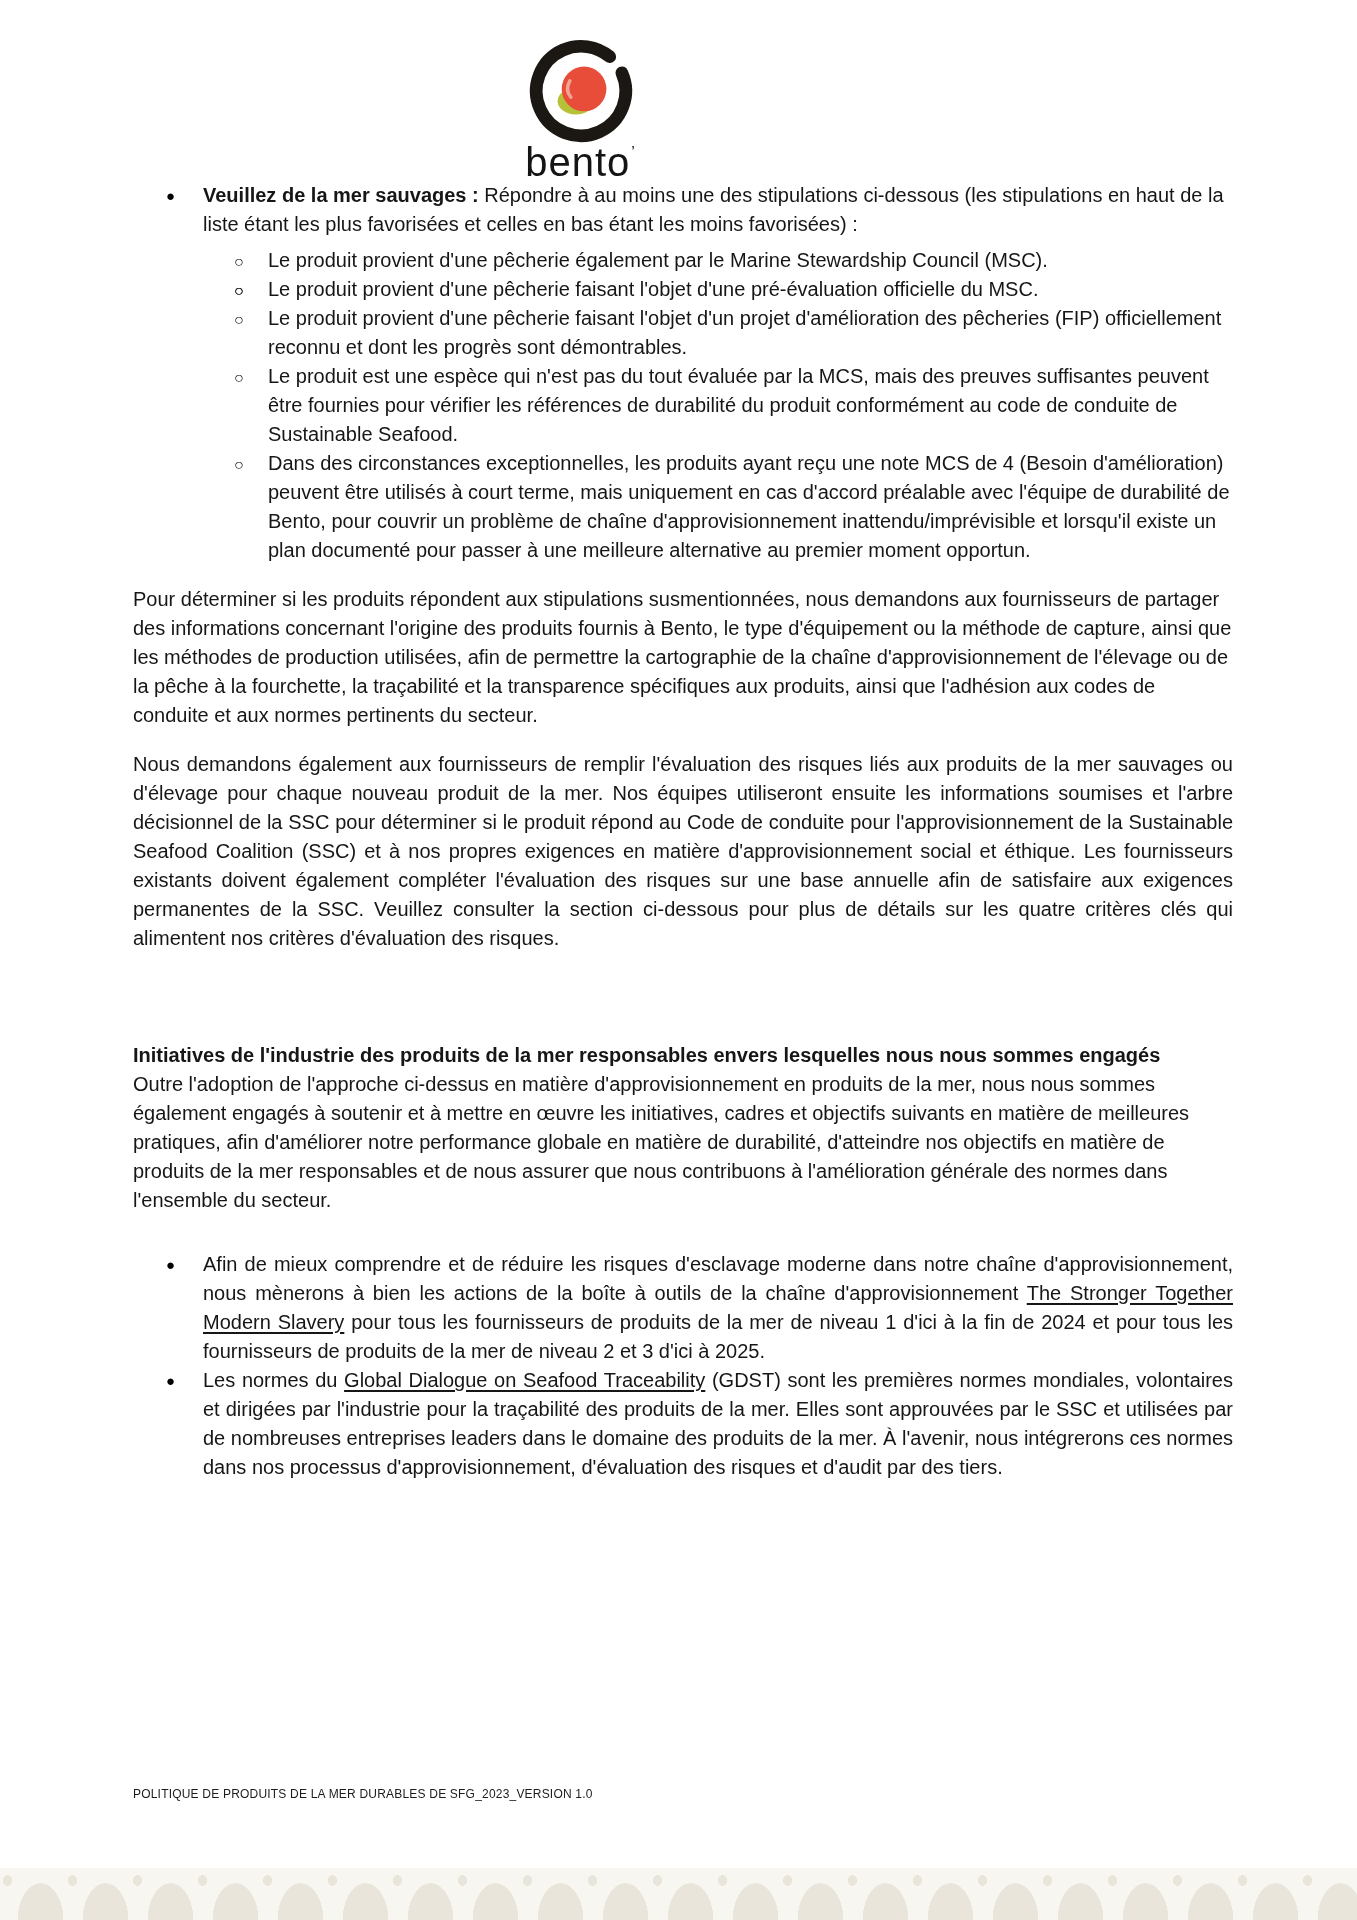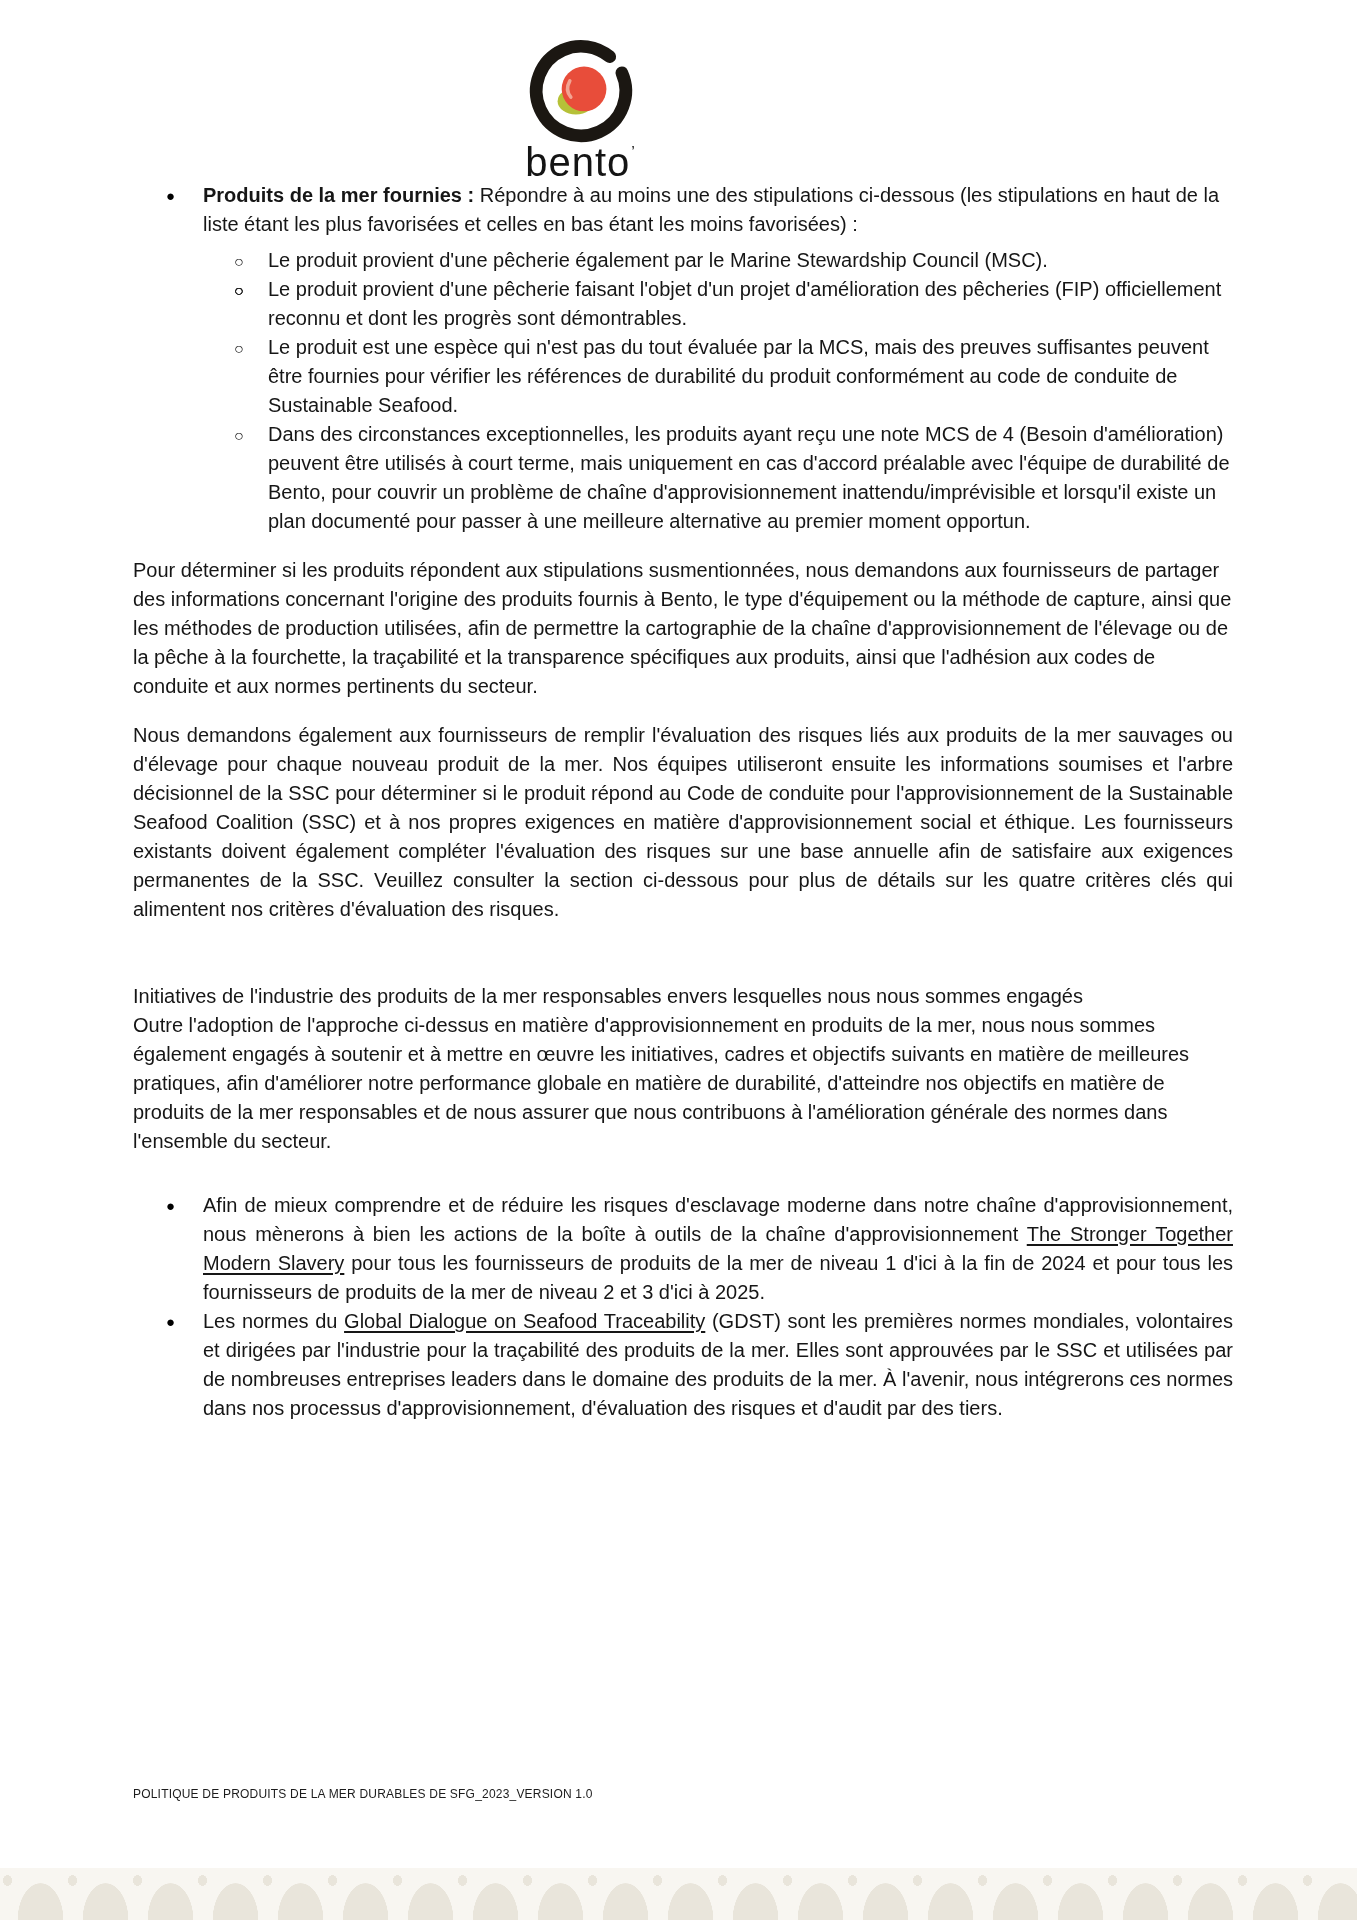--- a/index.html
+++ b/index.html
@@ -27,21 +27,21 @@
   }
   .sub-list { margin-top:7px; }
   .sub-item { position:relative; padding-left:135px; }
   .marker-circle {
     position:absolute; left:101px; top:1px; font-size:16px; color:#1a1a1a;
   }
 
   .para { margin-top:20px; }
   .justify { text-align:justify; }
 
-  .initiatives-heading { margin-top:58px; font-weight:normal; }
+  .initiatives-heading { margin-top:88px; font-weight:bold; }
 
   .init-list { margin-top:35px; }
   .init-item { position:relative; padding-left:70px; text-align:justify; }
   .doc-link { text-decoration:underline; text-underline-offset:3px; cursor:pointer; }
 
   
   .page-footer {
     position:absolute; left:133px; top:1787px;
     font-size:12px; letter-spacing:0.2px; color:#1c1c1c; white-space:nowrap;
   }
@@ -71,33 +71,34 @@
 
     <circle cx="60" cy="60" r="44" fill="none" stroke="#1b1712" stroke-width="12.5" stroke-linecap="round" stroke-dasharray="256 21" transform="rotate(-24 60 60)"></circle>
   </svg>
   <span class="wordmark"><span>bento</span><span class="tm-tick">’</span></span>
 </div>
 
 <div class="content">
 
   <div class="main-bullet">
     <span class="marker-filled">●</span>
-    <div><b>Produits de la mer fournies : </b><span>Répondre à au moins une des stipulations ci-dessous (les stipulations en haut de la liste étant les plus favorisées et celles en bas étant les moins favorisées) :</span></div>
+    <div><b>Veuillez de la mer sauvages : </b><span>Répondre à au moins une des stipulations ci-dessous (les stipulations en haut de la liste étant les plus favorisées et celles en bas étant les moins favorisées) :</span></div>
   </div>
 
   <div class="sub-list">
     <div class="sub-item">
       <span class="marker-circle">○</span>
       <span>Le produit provient d'une pêcherie également par le Marine Stewardship Council (MSC).</span>
     </div>
     <div class="sub-item">
       <span class="marker-circle">○</span>
     </div>
     <div class="sub-item">
       <span class="marker-circle">○</span>
+      <span>Le produit provient d'une pêcherie faisant l'objet d'une pré-évaluation officielle du MSC.</span>
     </div>
     <div class="sub-item">
       <span class="marker-circle">○</span>
       <span>Le produit provient d'une pêcherie faisant l'objet d'un projet d'amélioration des pêcheries (FIP) officiellement reconnu et dont les progrès sont démontrables.</span>
     </div>
     <div class="sub-item">
       <span class="marker-circle">○</span>
       <span>Le produit est une espèce qui n'est pas du tout évaluée par la MCS, mais des preuves suffisantes peuvent être fournies pour vérifier les références de durabilité du produit conformément au code de conduite de Sustainable Seafood.</span>
     </div>
     <div class="sub-item">

